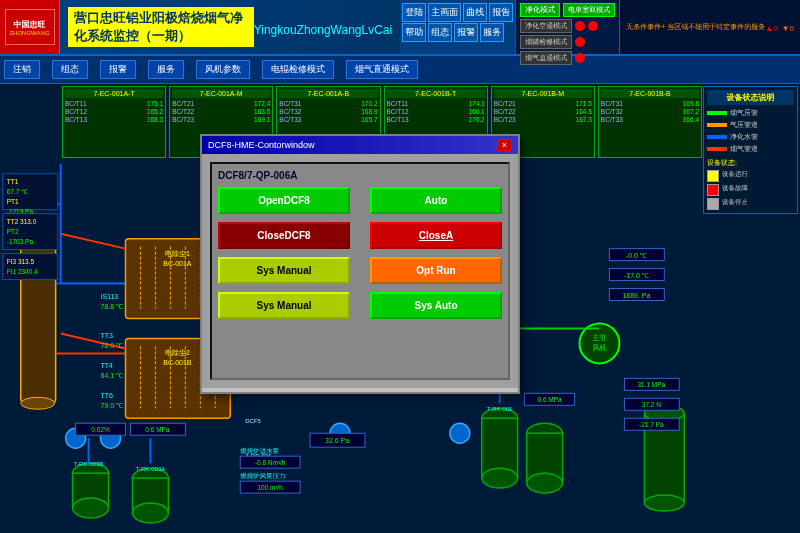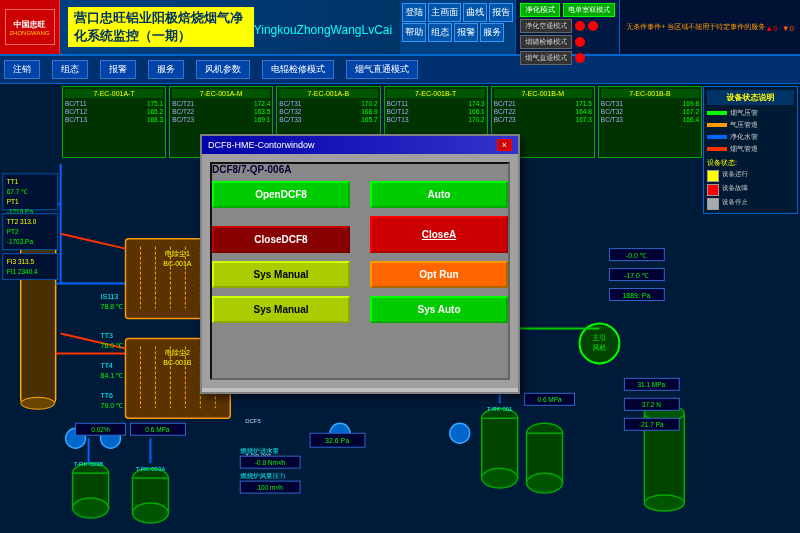--- a/index.html
+++ b/index.html
@@ -175,20 +175,21 @@
       font-size: 9px;
     }
     #modal-body {
       background: #a0a0a0;
       padding: 8px;
       height: calc(100% - 22px);
     }
     #modal-inner {
       background: #888;
       border: 2px inset #666;
+      padding: 6px;
       height: 100%;
     }
     .modal-label {
       color: #000033;
       font-size: 10px;
       font-weight: bold;
       margin-bottom: 6px;
     }
     .modal-btn-row {
       display: flex;
@@ -199,21 +200,21 @@
       flex: 1;
       padding: 6px 4px;
       font-size: 10px;
       font-weight: bold;
       border: 2px outset #ccc;
       cursor: pointer;
       text-align: center;
     }
     .btn-green { background: #00cc00; color: #fff; border-color: #00ff00; }
     .btn-red { background: #cc0000; color: #fff; border-color: #ff0000; text-decoration: underline; }
-    .btn-darkred { background: #880000; color: #fff; border-color: #cc0000; margin-top: 10px; }
+    .btn-darkred { background: #880000; color: #fff; border-color: #cc0000; }
     .btn-yellow-green { background: #aacc00; color: #000; border-color: #ccff00; }
     .btn-orange { background: #ff6600; color: #fff; border-color: #ff9900; }
 
     
     .pipe-blue { stroke: #0066ff; stroke-width: 2; fill: none; }
     .pipe-red { stroke: #ff3300; stroke-width: 2; fill: none; }
     .pipe-green { stroke: #00cc00; stroke-width: 2; fill: none; }
 
     .pump-circle {
       fill: #0066cc;

